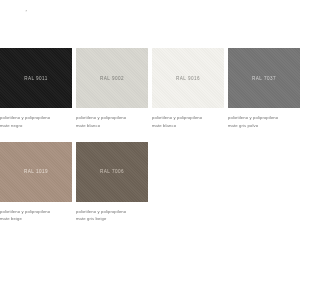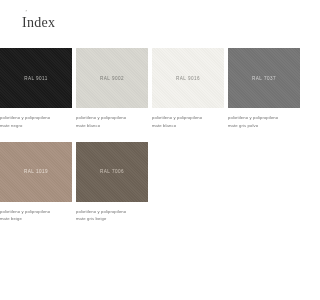--- a/index.html
+++ b/index.html
@@ -116,21 +116,20 @@
   }
 </style>
 </head>
 <body>
 
 <div class="page">
 
   <div class="header">
     <div class="title-wrap">
       <span class="title-mark">’</span>
-      <span class="page-title">Index</span>
     </div>
   </div>
 
   <div class="grid">
 
     <div class="cell">
       <div class="swatch" style="background-color: rgb(26, 26, 26);">
         <span class="ral-code" style="color: rgb(185, 185, 182);">RAL 9011</span>
       </div>
       <div class="caption">

